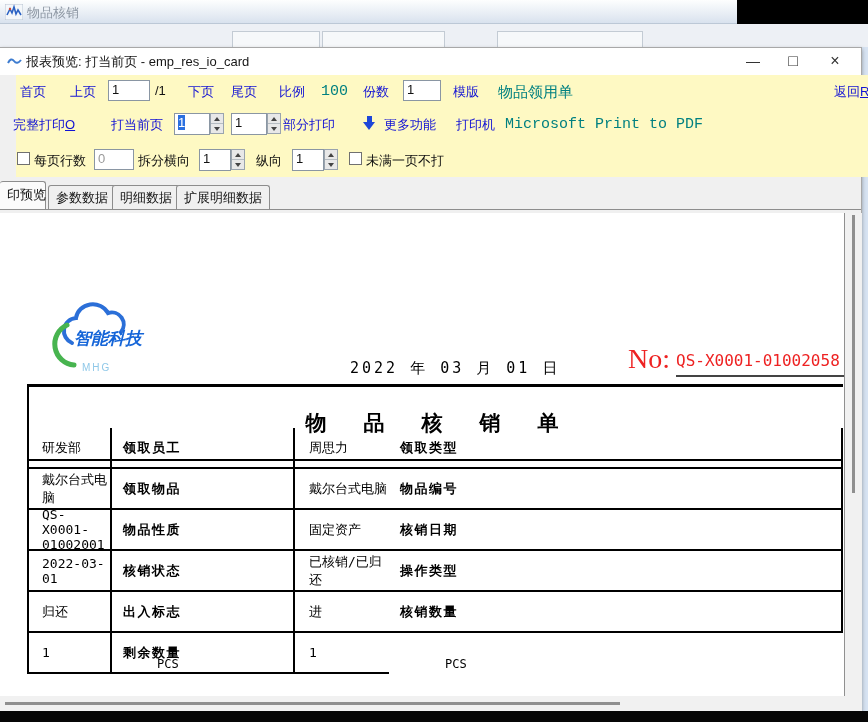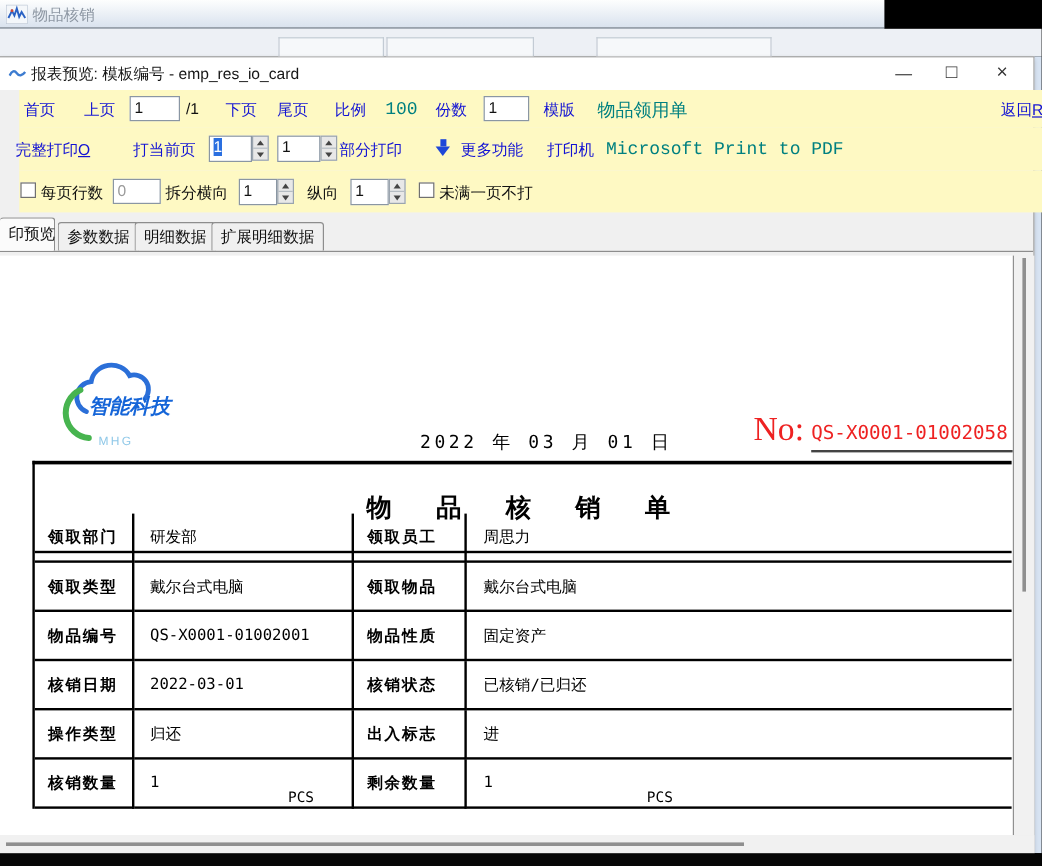--- a/index.html
+++ b/index.html
@@ -87,21 +87,21 @@
   <div class="ghostbox" style="left:497px;width:146px"></div>
 </div>
 <div class="abs" id="rightsliver"></div>
 
 <div class="abs" id="dialog">
 
   <div class="abs" id="titlebar">
     <svg class="abs" style="left:7px;top:8px" width="15" height="11" viewBox="0 0 15 11">
       <path d="M1,7 Q4,1 7,5 T14,4" fill="none" stroke="#3d7cd0" stroke-width="2"></path>
     </svg>
-    <span class="ttl">报表预览: 模板编号 - emp_res_io_card</span>
+    <span class="ttl">报表预览: 打当前页 - emp_res_io_card</span>
     <span class="winbtn" style="left:738px">—</span>
     <span class="winbtn" style="left:778px;font-size:16px">□</span>
     <span class="winbtn" style="left:820px;font-size:16px">×</span>
   </div>
 
   <div class="abs tbrow" style="top:27px;height:31px">
     <span class="blbl" style="left:4px;top:8px">首页</span>
     <span class="blbl" style="left:54px;top:8px">上页</span>
     <div class="tbox" style="left:92px;top:5px;width:42px;height:21px">1</div>
     <span class="blk" style="left:139px;top:8px">/1</span>
@@ -195,21 +195,20 @@
         </svg>
       </div>
 
       <span class="docdate">2022 年 03 月 01 日</span>
       <span class="nolabel">No:</span>
       <span class="novalue">QS-X0001-01002058</span>
 
       <div id="ftable">
         <div class="trow-title">物　品　核　销　单</div>
 
-        <div class="cell cl">领取部门</div>
         <div class="cell cv">
             <span class="val">研发部</span>
           </div>
         <div class="cell cl">领取员工</div>
         <div class="cell cv2">
             <span class="val">周思力</span>
           </div>
 
         <div class="cell cl">领取类型</div>
         <div class="cell cv">

